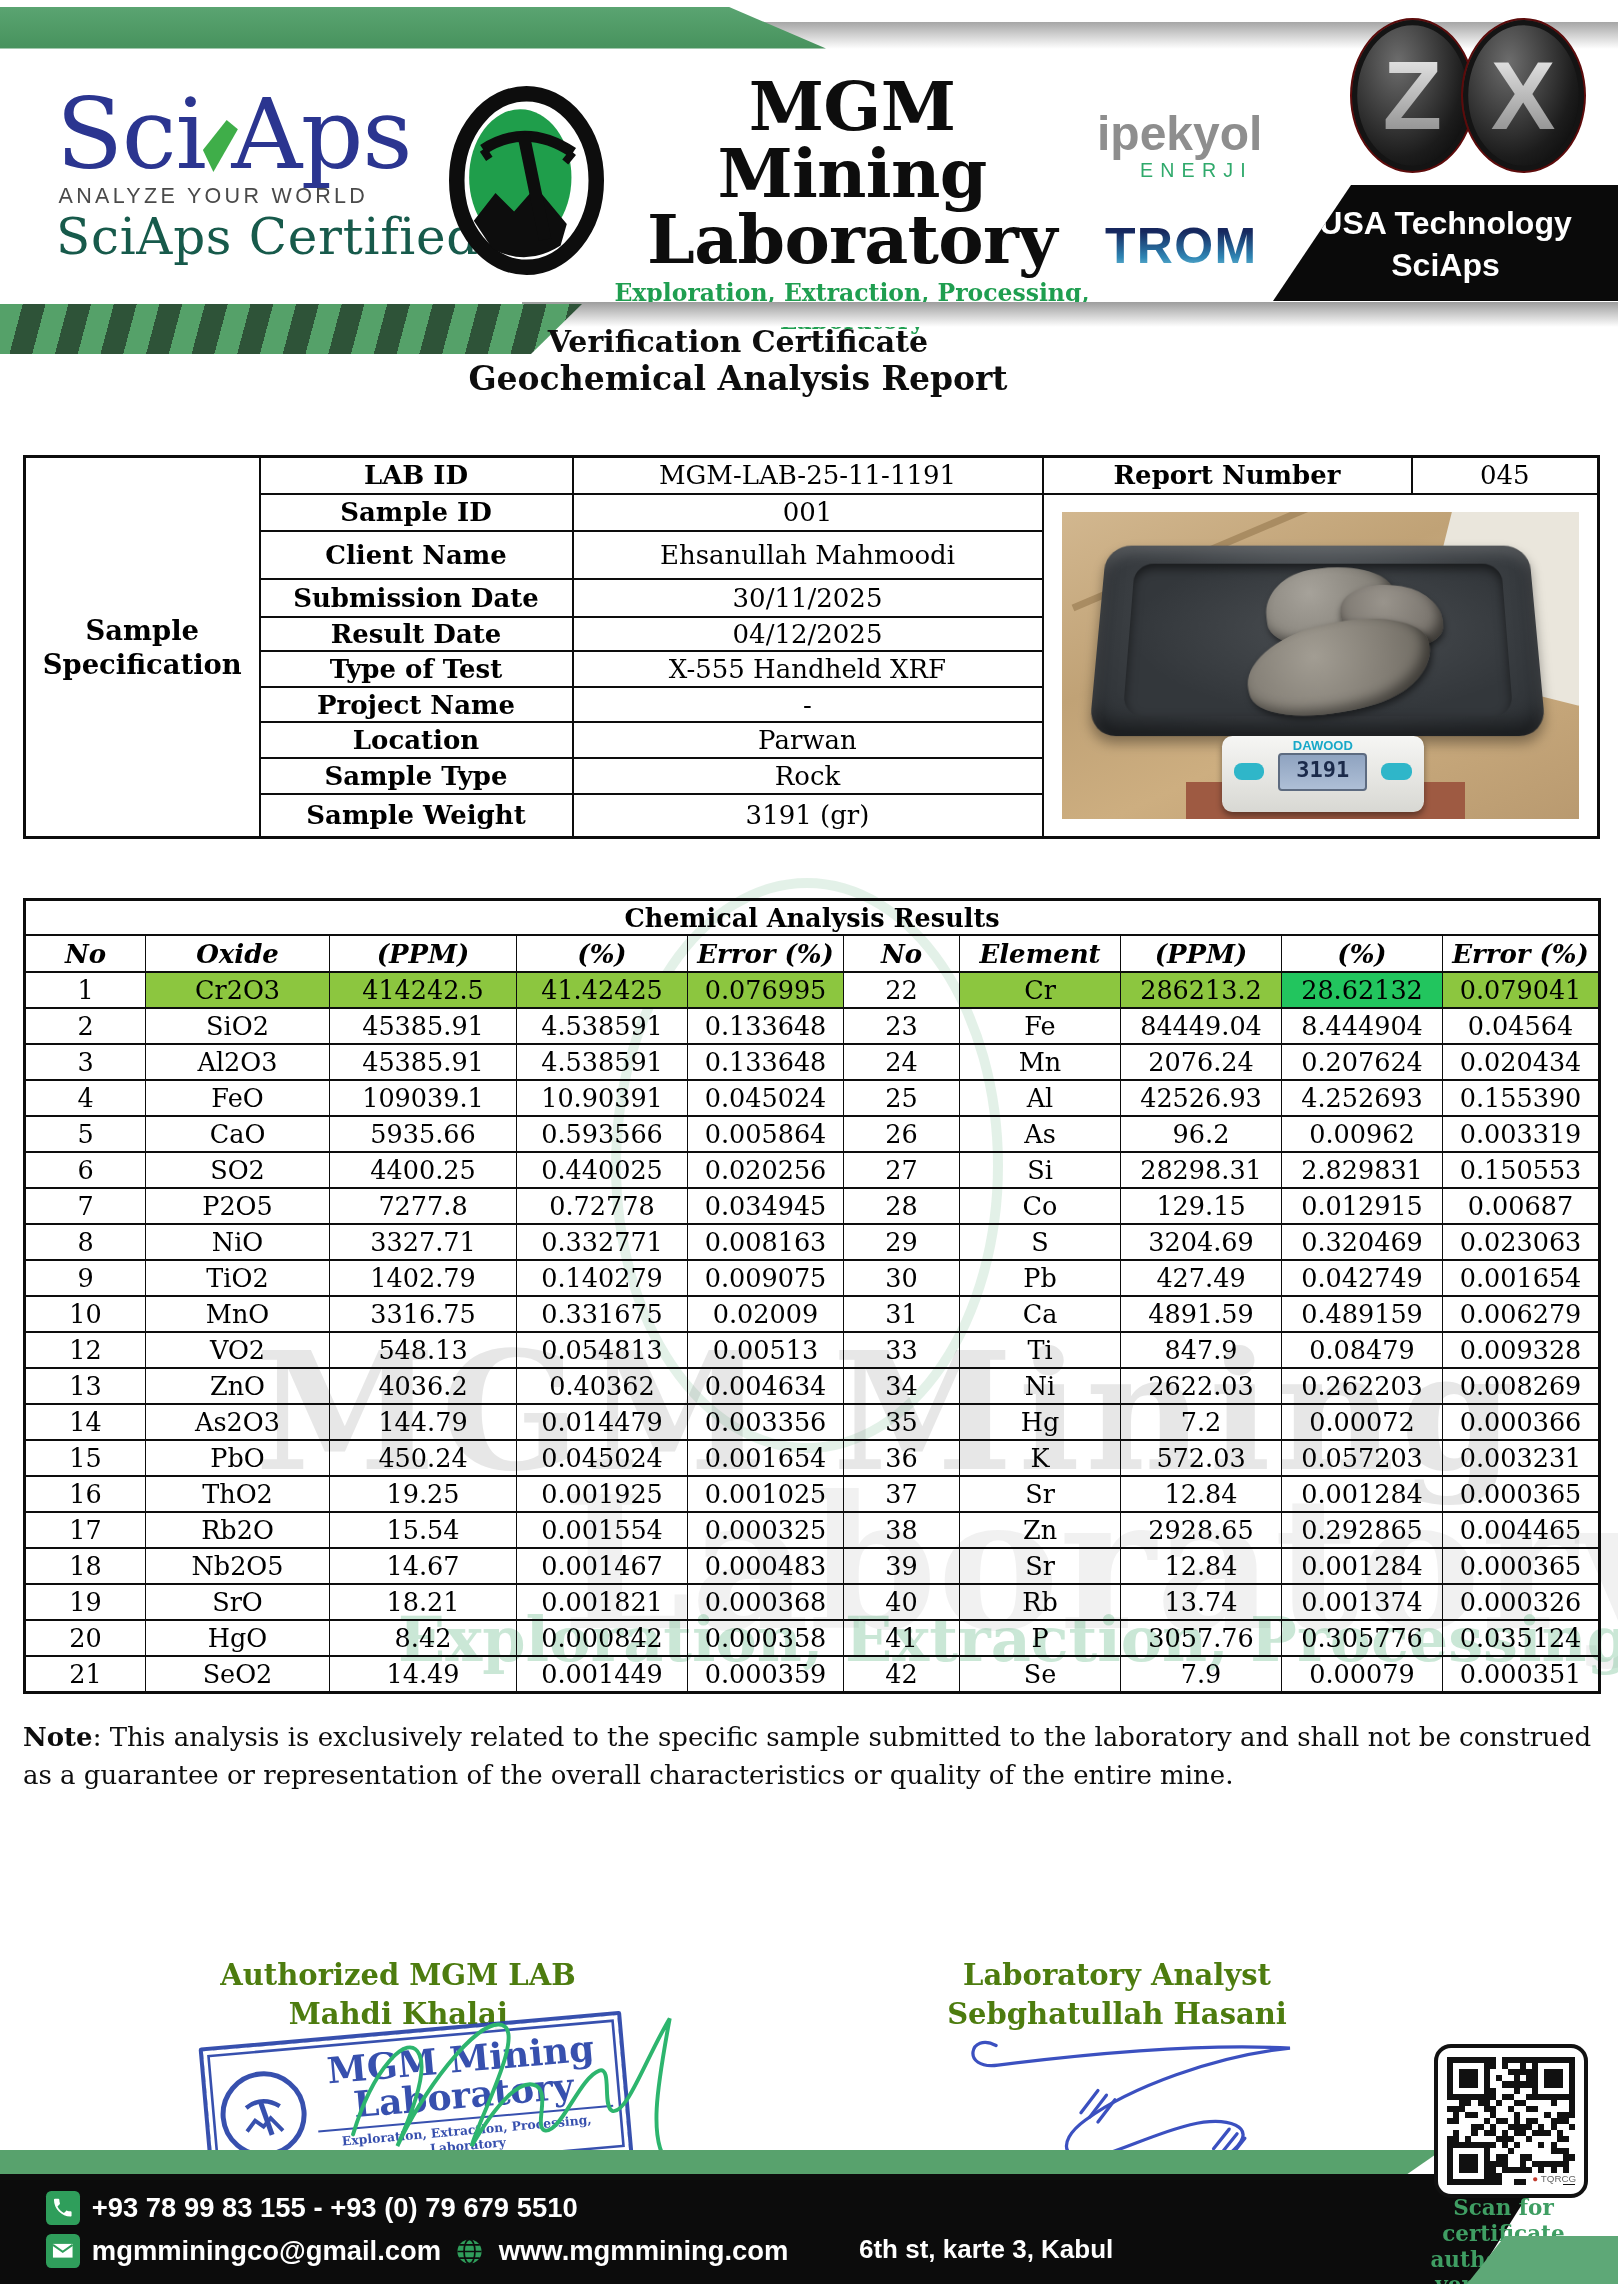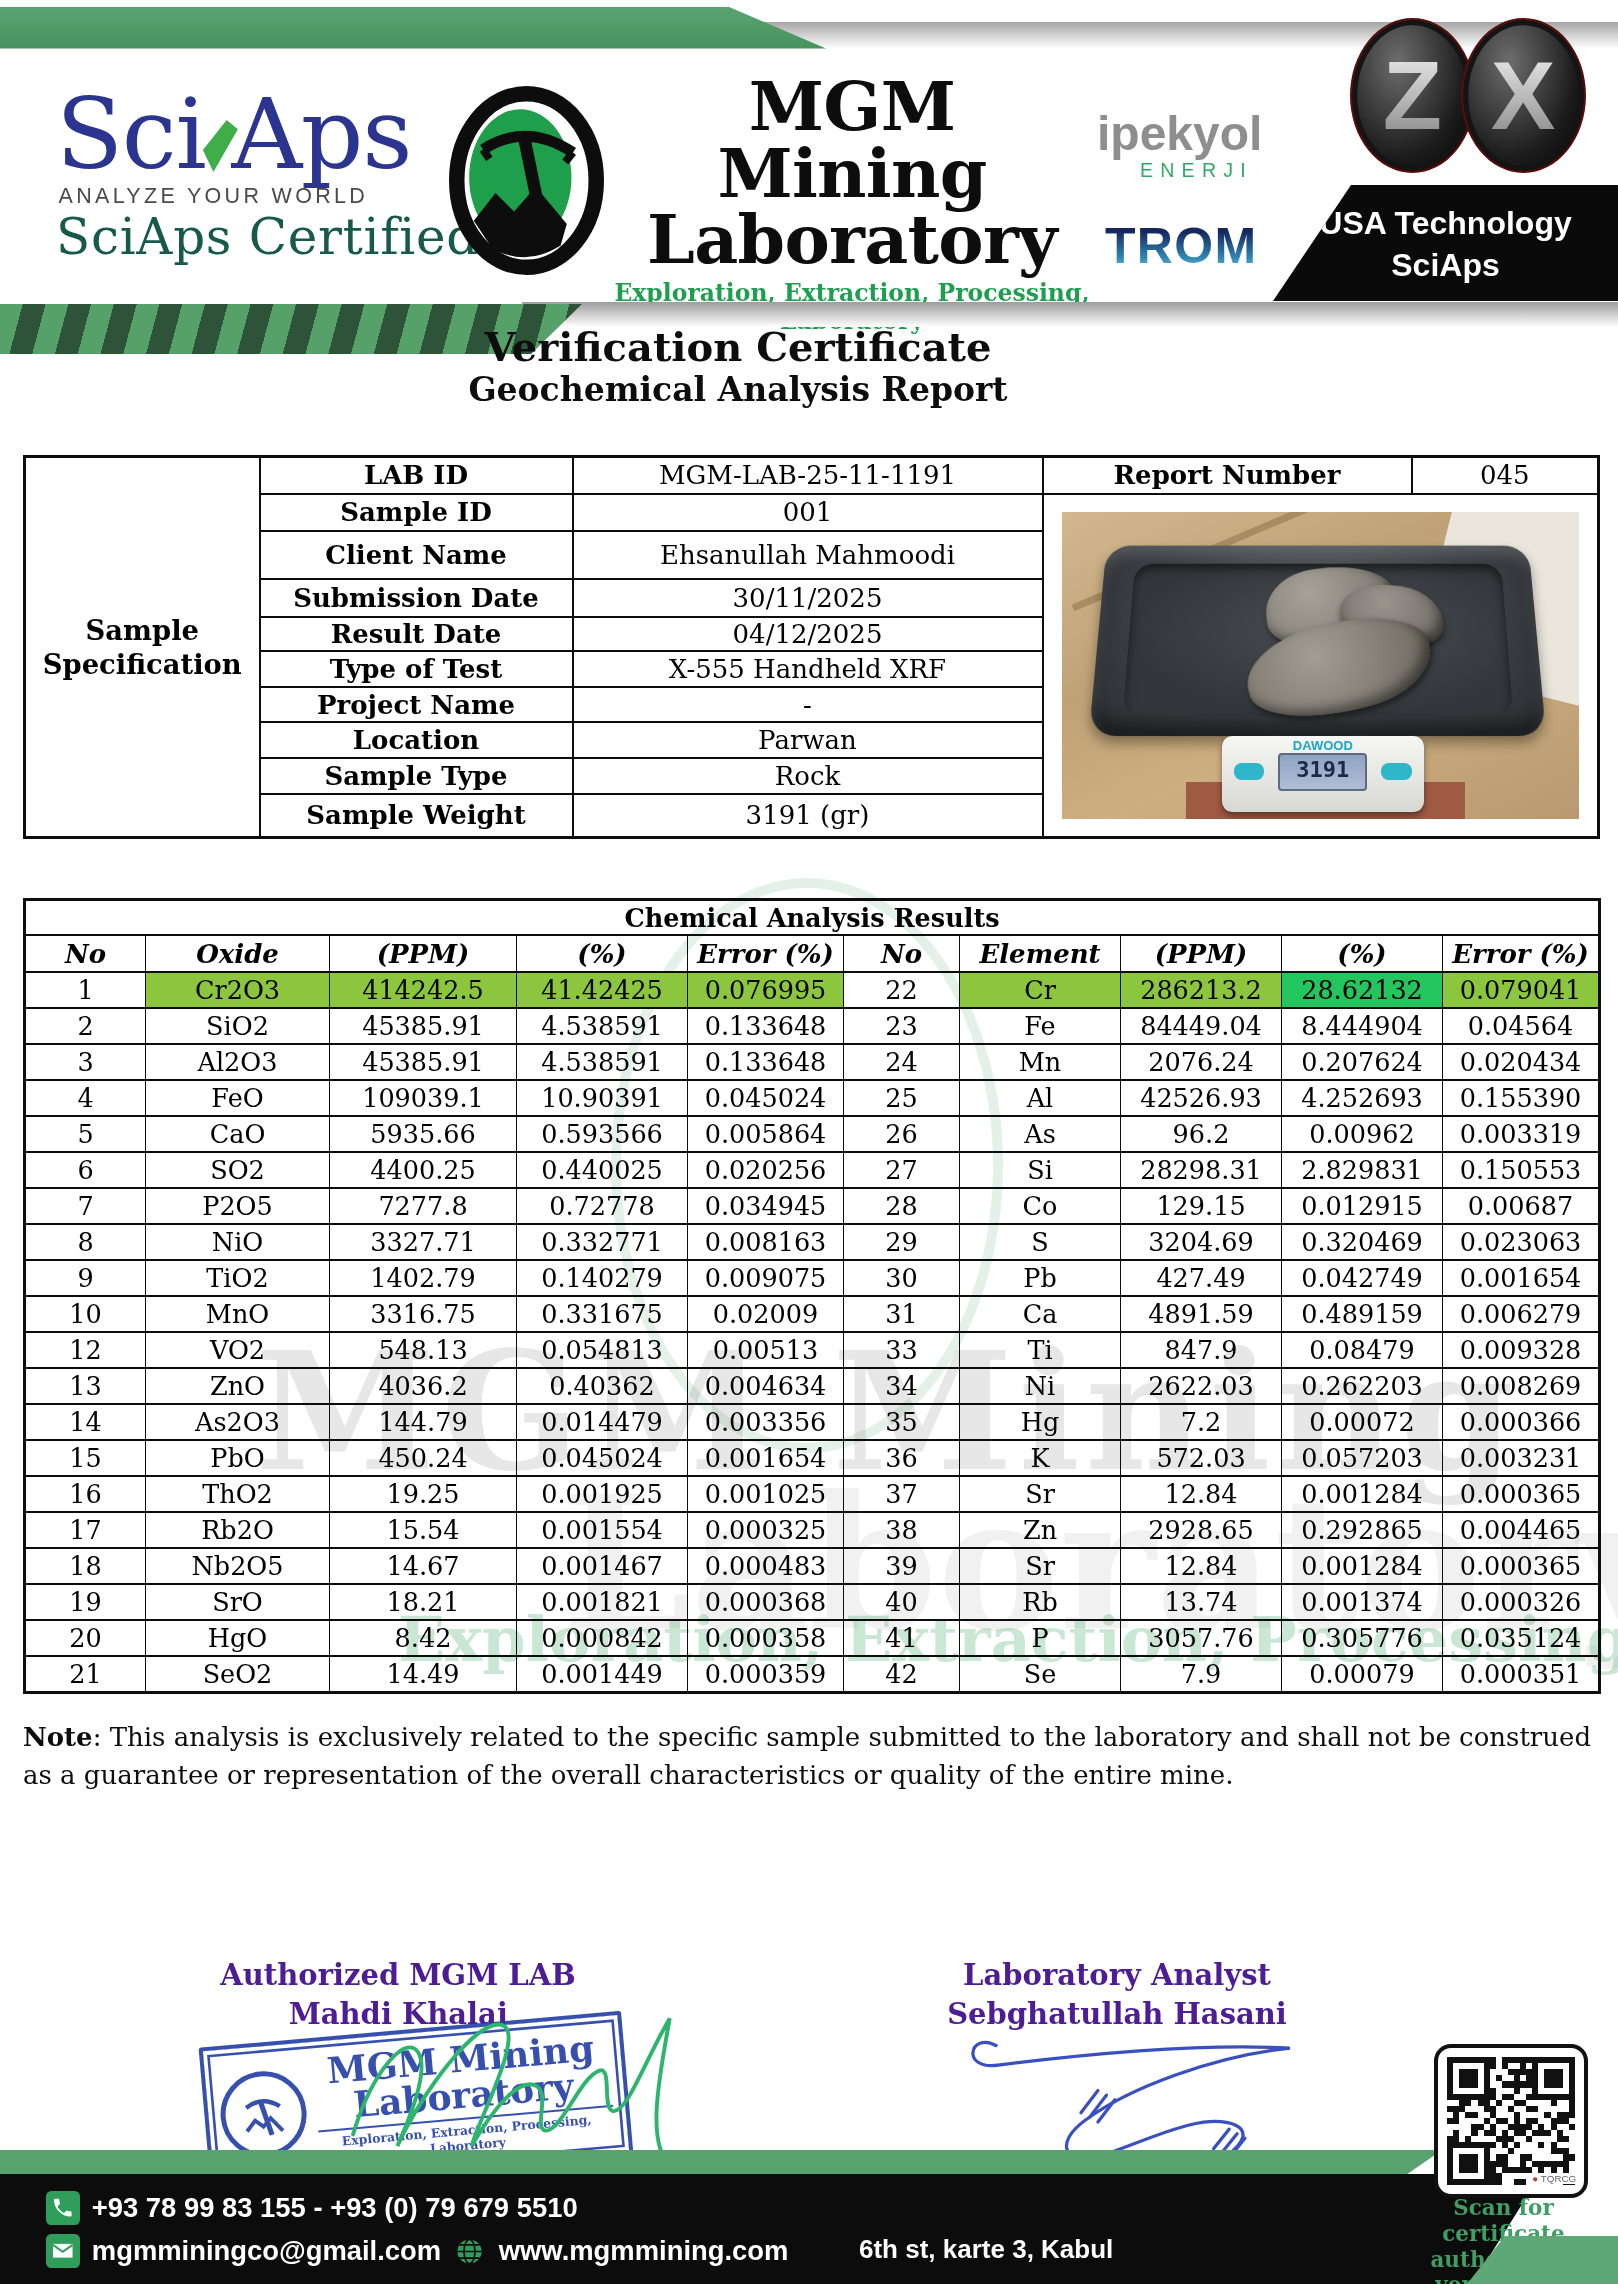--- a/index.html
+++ b/index.html
@@ -49,21 +49,21 @@
      color:#fff;text-align:center;font-family:"Liberation Sans",sans-serif;font-weight:bold;}
   .usa-band .u1{font-size:32px;margin-top:19.6px;}
   .usa-band .u2{font-size:32px;margin-top:5.2px;}
 
   
   .stripe-gray{left:522px;top:302px;width:1096px;height:25px;background:linear-gradient(#9d9d9d,#ffffff);}
   .stripe{left:0;top:304px;width:582px;height:50px;
      background:repeating-linear-gradient(105deg,#55a169 0 22px,#2e5338 22px 44px);
      clip-path:polygon(0 0,100% 0,calc(100% - 51px) 100%,0 100%);}
   .doc-title{left:0;top:325px;width:1476px;text-align:center;color:#0d0d0d;}
-  .doc-title .t1{font-weight:bold;font-size:40px;line-height:1.1;}
+  .doc-title .t1{font-weight:bold;font-size:30px;line-height:1.1;}
   .doc-title .t2{font-weight:bold;font-size:33px;line-height:1.25;}
 
   
   table{border-collapse:collapse;background:transparent;}
   .spec-table{left:23px;top:455px;}
   .spec-table td,.spec-table th{border:solid #0d0d0d;border-width:2.6px 2px;text-align:center;vertical-align:middle;padding:0 3.9px;}
   .spec-table{border:3.3px solid #0d0d0d;}
   .spec-section{font-weight:bold;font-size:27.4px;line-height:1.25;}
   .spec-label{font-weight:bold;font-size:26px;}
   .spec-value{font-size:26px;font-weight:normal;}
@@ -106,21 +106,21 @@
      font-weight:bold;font-size:22px;color:#1b2a4a;line-height:1.35;}
   .scale .btn{position:absolute;top:36%;width:15%;height:22%;background:#2fb6c9;border-radius:7.8px;}
   .scale .btn.b1{left:6%;} .scale .btn.b2{right:6%;}
   .scale .note{font-family:"Liberation Sans",sans-serif;font-size:8.5px;color:#555;margin-top:1.3px;}
 
   
   .note{left:23px;top:1719px;width:1574px;font-size:26px;line-height:1.45;color:#0d0d0d;}
   .note b{font-weight:bold;text-align:right;}
 
   
-  .sig-title{position:absolute;text-align:center;font-weight:bold;font-size:29px;line-height:1.35;color:#4c1d95;}
+  .sig-title{position:absolute;text-align:center;font-weight:bold;font-size:29px;line-height:1.35;color:#4d7c0f;}
   .sig-l{left:215px;top:1956px;width:366px;}
   .sig-r{left:947px;top:1956px;width:340px;}
   .stamp{left:204px;top:2029px;width:392px;height:123px;border:4.6px solid #2742a8;border-radius:2.6px;
      box-shadow:inset 0 0 0 3.9px #fff, inset 0 0 0 6.5px #2742a8;
      transform:rotate(-5deg);display:flex;align-items:center;gap:10.4px;padding:6.5px 11.8px;opacity:.92;background:rgba(255,255,255,.0);}
   .stamp-circle{width:76px;height:76px;border:5.9px solid #2742a8;border-radius:50%;flex:0 0 auto;
      display:flex;align-items:center;justify-content:center;}
   .stamp-text{color:#2742a8;text-align:center;flex:1;}
   .stamp-text .s1{font-weight:900;font-size:36px;line-height:1;}
   .stamp-text .s2{font-weight:900;font-size:36px;line-height:1;}

